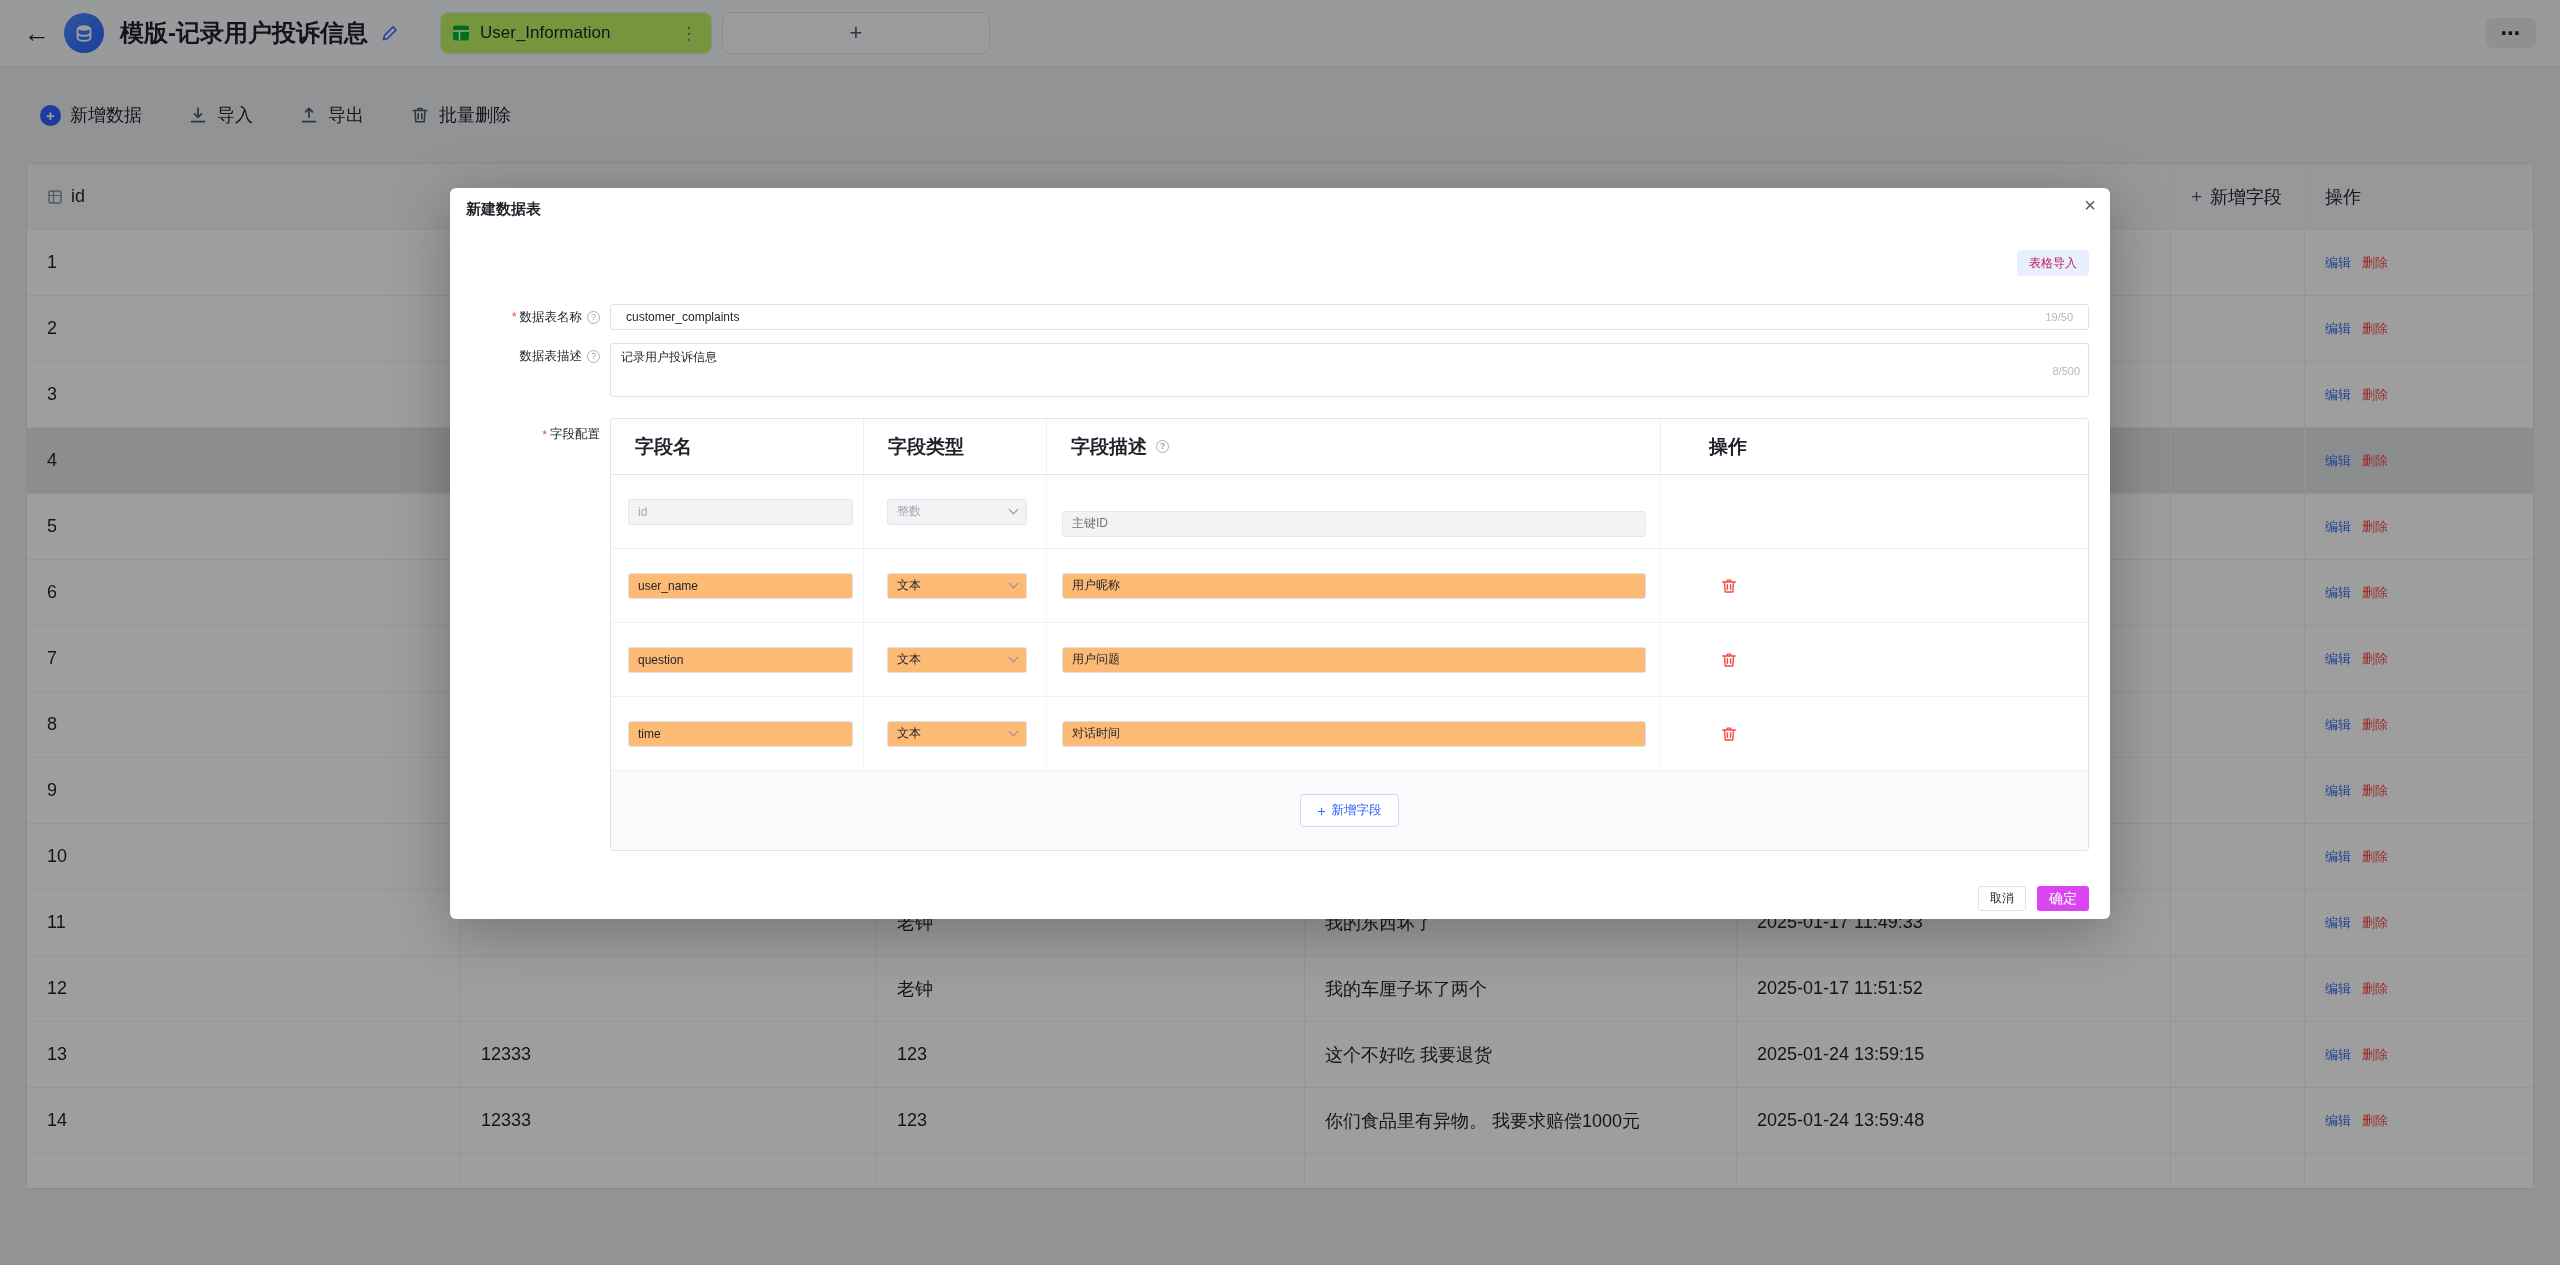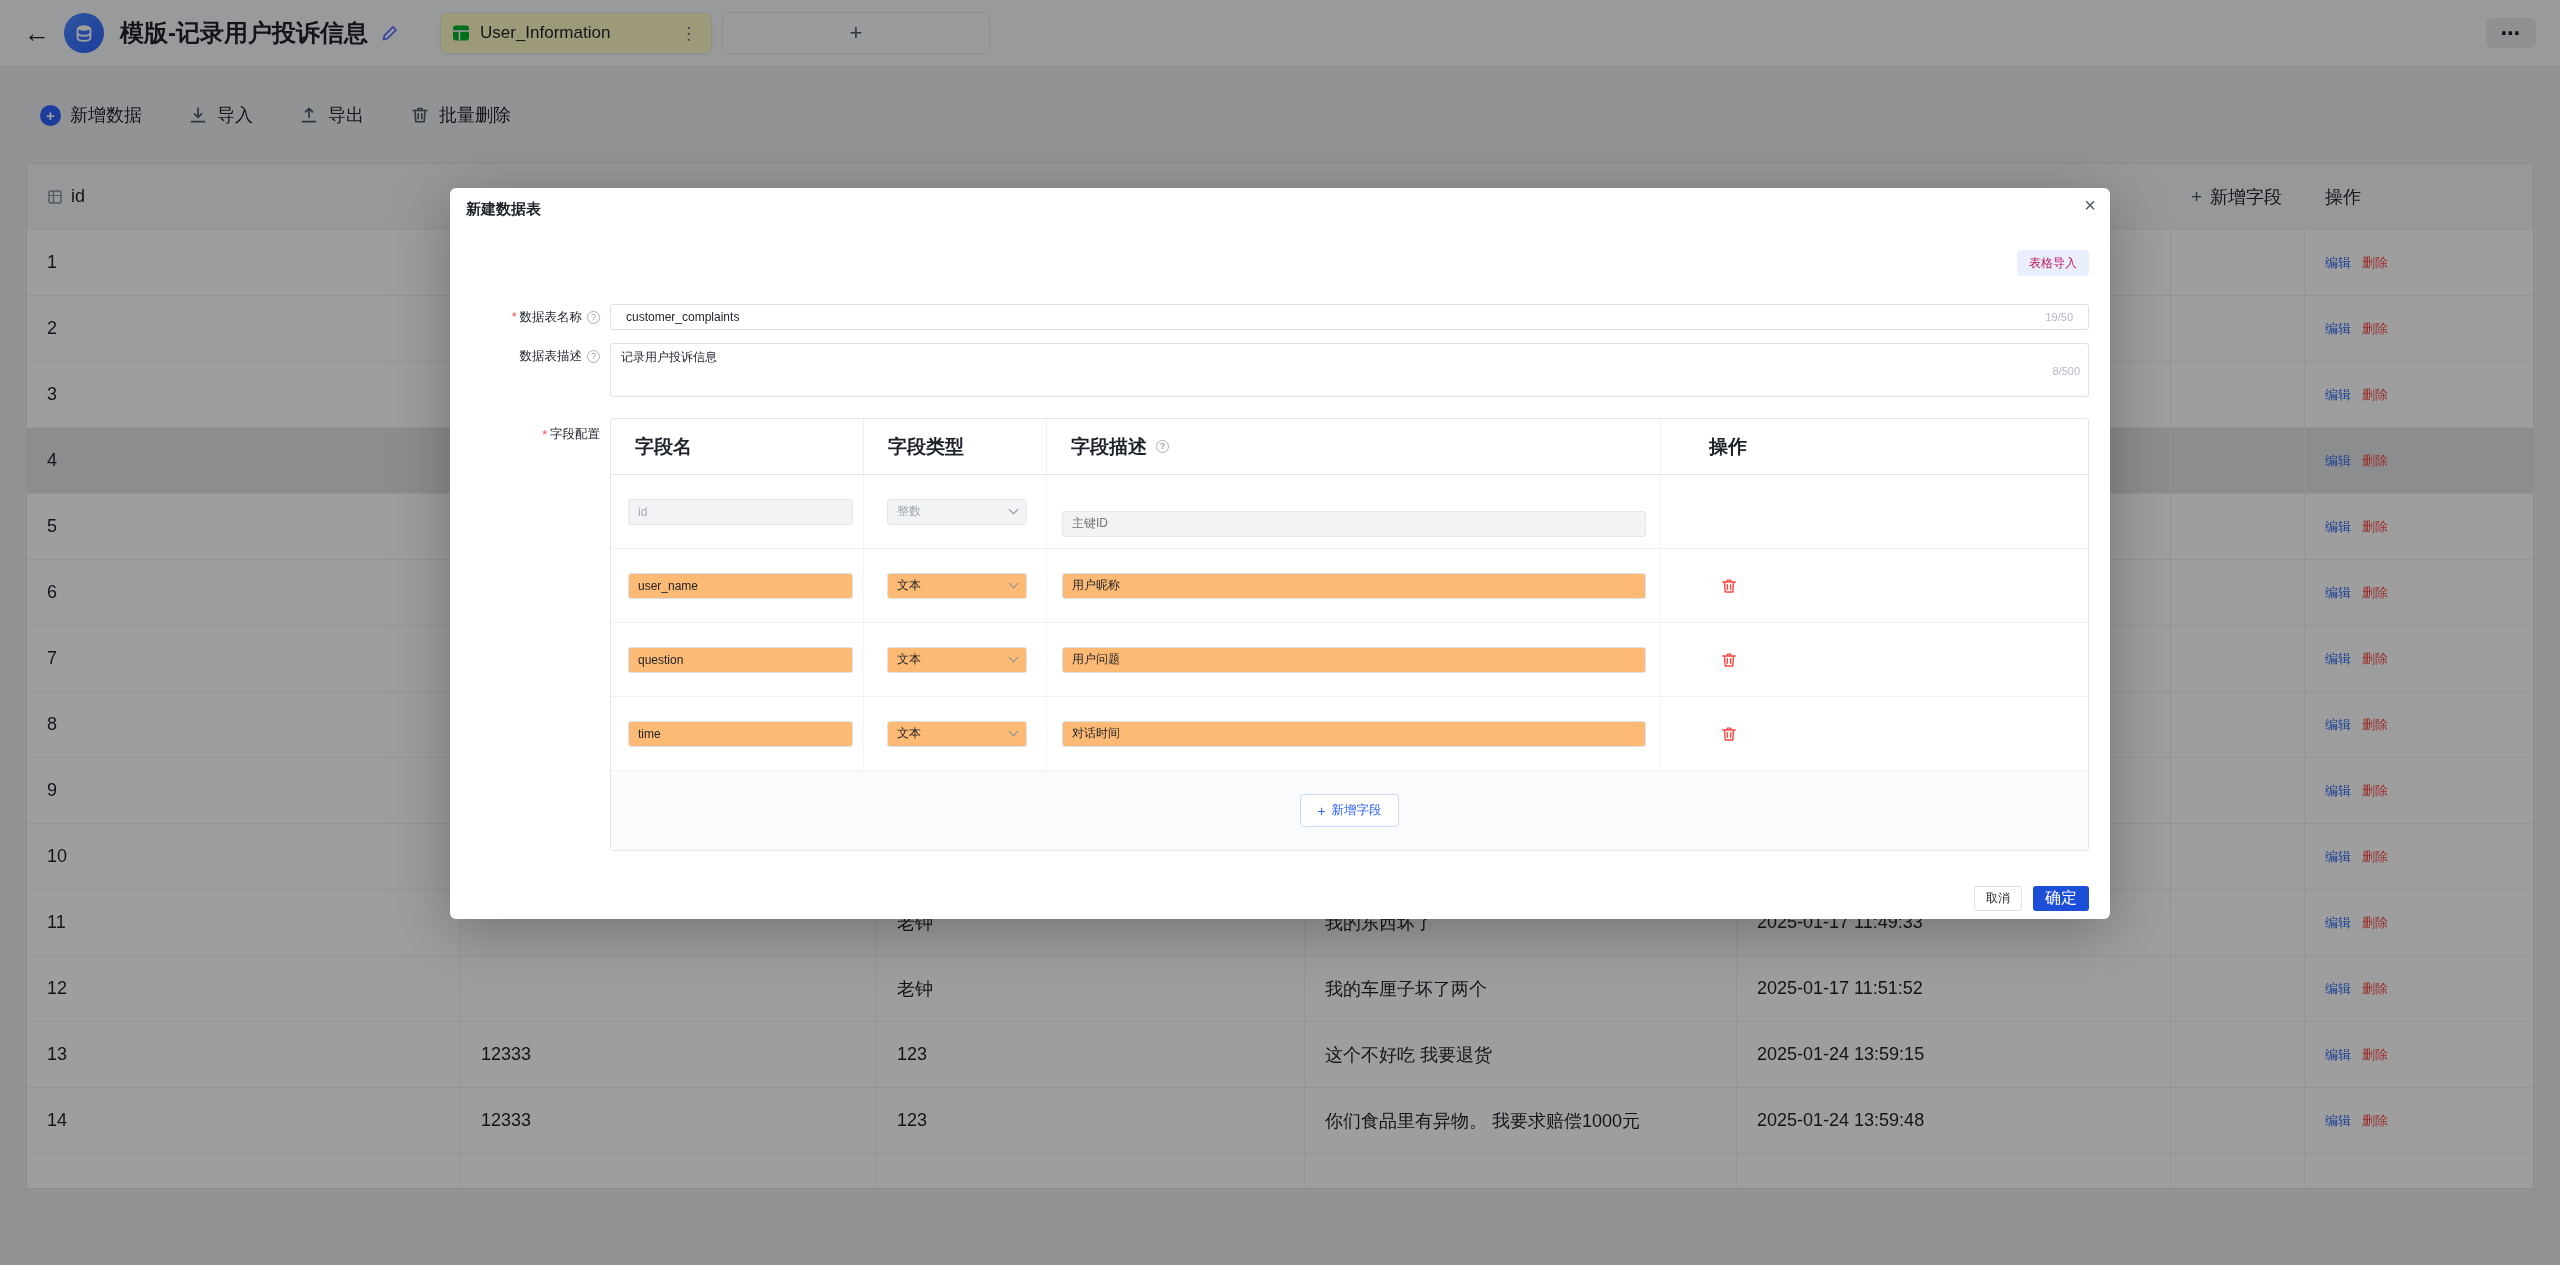--- a/index.html
+++ b/index.html
@@ -15,21 +15,21 @@
   .topbar { position:absolute; top:0; left:0; width:2560px; height:67px;
     background:#f7f8fa; border-bottom:1px solid #e3e5e9;
     display:flex; align-items:center; padding:0 24px; }
   .back { font-size:26px; color:#1d2129; width:34px; cursor:pointer; }
   .dbicon { width:40px; height:40px; border-radius:50%;
     background:linear-gradient(135deg,#4b8bff,#2e62ff);
     display:flex; align-items:center; justify-content:center; margin-left:6px; flex:0 0 auto; }
   .apptitle { font-size:24px; font-weight:700; margin-left:16px; white-space:nowrap; }
   .pencil { margin-left:12px; display:flex; cursor:pointer; }
   .tab { margin-left:40px; width:272px; height:42px; border-radius:8px;
-    background:#fef9c3; border:1px solid #e2e4e9; box-shadow:0 1px 2px rgba(0,0,0,.04);
+    background:#bef264; border:1px solid #e2e4e9; box-shadow:0 1px 2px rgba(0,0,0,.04);
     display:flex; align-items:center; padding:0 10px; gap:9px; cursor:pointer; }
   .tablabel { font-size:17px; color:#1d2129; flex:1; white-space:nowrap; overflow:hidden; }
   .kebab { color:#6b7280; font-size:17px; padding:0 4px; cursor:pointer; }
   .newtab { margin-left:10px; width:268px; height:42px; border-radius:8px;
     border:1px solid #e2e4e9; background:rgba(255,255,255,.55);
     display:flex; align-items:center; justify-content:center;
     color:#4e5969; font-size:22px; cursor:pointer; }
   .more { margin-left:auto; width:50px; height:30px; border-radius:6px; background:#e7e9ec;
     display:flex; align-items:center; justify-content:center; font-size:20px; font-weight:700;
     color:#1d2129; cursor:pointer; letter-spacing:1px; }
@@ -110,22 +110,22 @@
   .trash { margin-left:59px; cursor:pointer; display:flex; }
   .ffoot { height:79px; background:#fafbfc; display:flex; align-items:center; justify-content:center; }
   .addfield { display:flex; align-items:center; gap:6px; padding:7px 16px; background:#fff;
     border:1px solid #ccd7fb; border-radius:4px; color:#2e62ff; font-size:12.5px; cursor:pointer;
     font-family:inherit; }
   .addfield .pl { font-size:14px; }
 
   .m-footer { position:absolute; right:21px; bottom:8px; display:flex; gap:11px; }
   .btnc { height:25px; padding:0 11px; border:1px solid #dde0e6; background:#fff; border-radius:3px;
     font-size:12px; color:#1d2129; cursor:pointer; font-family:inherit; }
-  .btnk { height:25px; padding:0 12px; border:none; background:#1d4ed8; color:#fff; border-radius:3px;
-    font-size:16px; cursor:pointer; font-family:inherit; }
+  .btnk { height:25px; padding:0 12px; border:none; background:#d946ef; color:#fff; border-radius:3px;
+    font-size:14px; cursor:pointer; font-family:inherit; }
 </style>
 </head>
 <body>
 
 <div class="app">
 
   <header class="topbar">
     <span class="back">←</span>
     <span class="dbicon">
       <svg width="22" height="22" viewBox="0 0 24 24">

